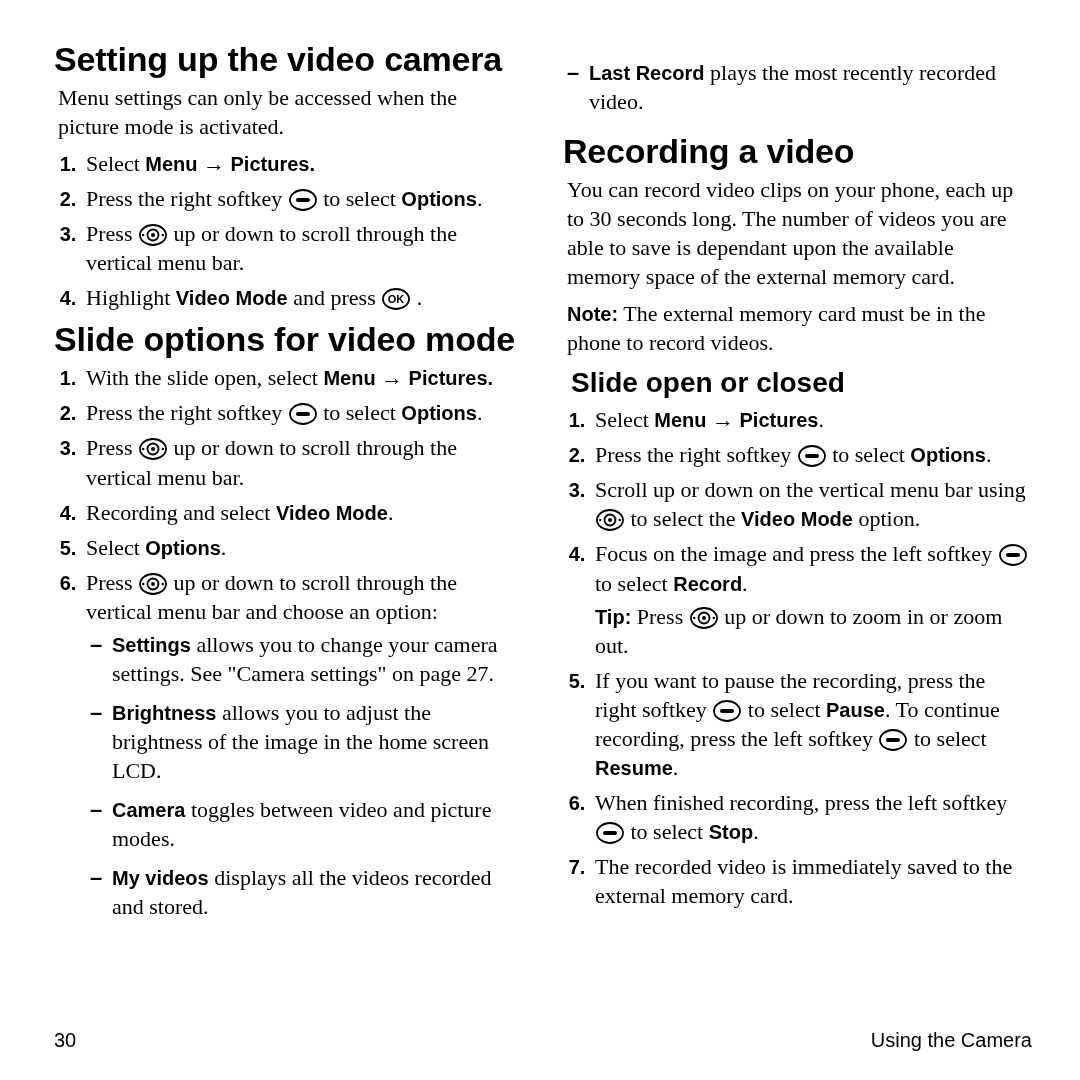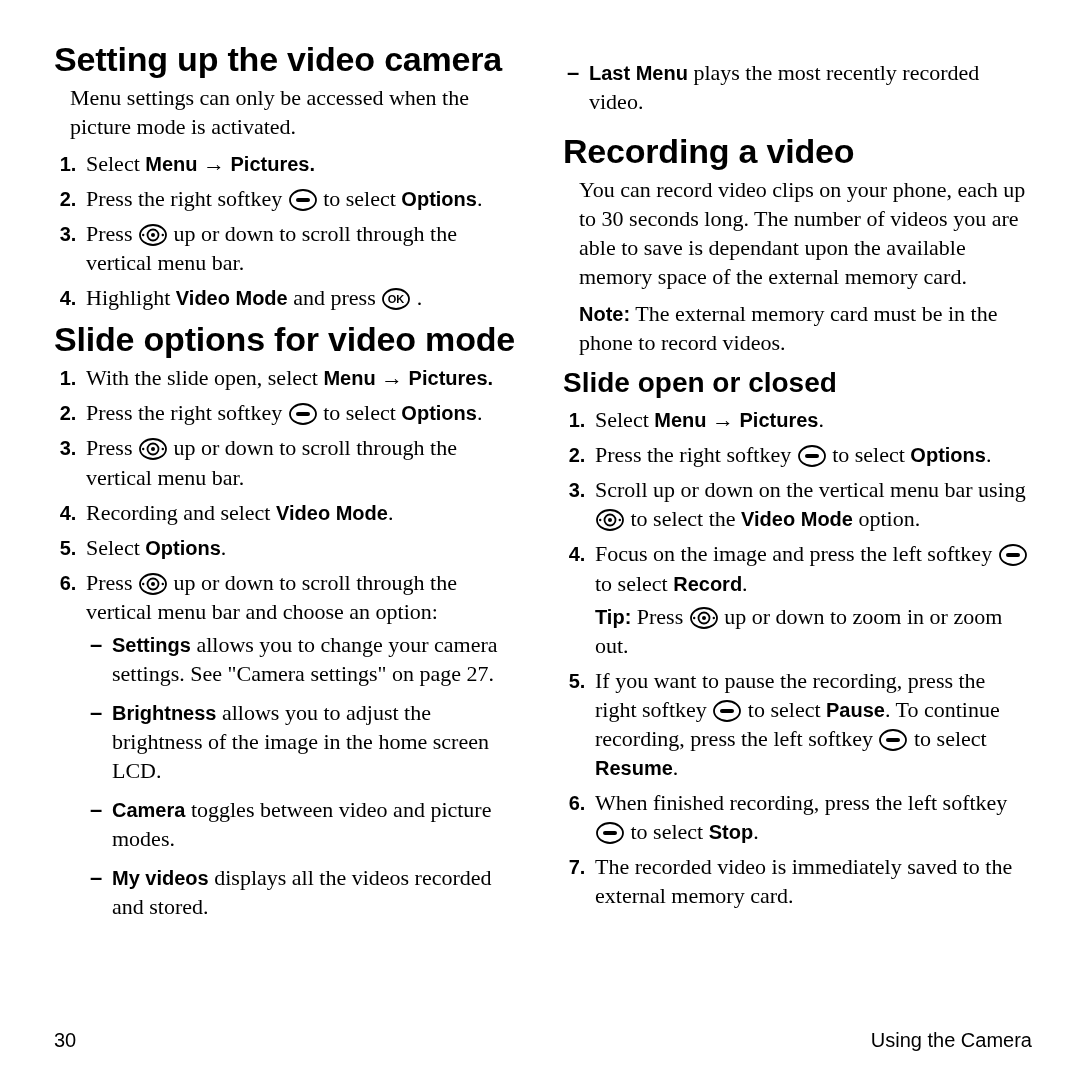--- a/index.html
+++ b/index.html
@@ -34,27 +34,27 @@
     font-weight: 700;
     font-size: 34px;
     margin: 0 0 4px 0;
     line-height: 1.15;
     letter-spacing: -0.2px;
   }
   h3 {
     font-family: Arial, Helvetica, sans-serif;
     font-weight: 700;
     font-size: 28px;
-    margin: 10px 0 6px 0;
+    margin: 10px 0 6px 8px;
   }
   p, li {
     font-size: 22px;
     line-height: 1.32;
   }
-  p { margin: 2px 0 8px 16px; }
+  p { margin: 2px 0 8px 4px; }
   ol {
     margin: 2px 0 8px 0;
     padding-left: 28px;
   }
   ol > li {
     padding-left: 4px;
     margin-bottom: 6px;
   }
   ol > li::marker {
     font-family: Arial, Helvetica, sans-serif;
@@ -177,21 +177,21 @@
             <li><span class="b">Brightness</span><span> allows you to adjust the brightness of the image in the home screen LCD.</span></li>
             <li><span class="b">Camera</span><span> toggles between video and picture modes.</span></li>
             <li><span class="b">My videos</span><span> displays all the videos recorded and stored.</span></li>
           </ul>
         </li>
       </ol>
     </div>
 
     <div class="col">
       <ul class="dash" style="margin-top:18px">
-        <li><span class="b">Last Menu</span><span> plays the most recently recorded video.</span></li>
+        <li><span class="b">Last Record</span><span> plays the most recently recorded video.</span></li>
       </ul>
 
       <h2 style="margin-top:16px">Recording a video</h2>
       <p>You can record video clips on your phone, each up to 30 seconds long. The number of videos you are able to save is dependant upon the available memory space of the external memory card.</p>
       <p><span class="note">Note:</span><span>  The external memory card must be in the phone to record videos.</span></p>
 
       <h3>Slide open or closed</h3>
 
       <ol>
         <li>

